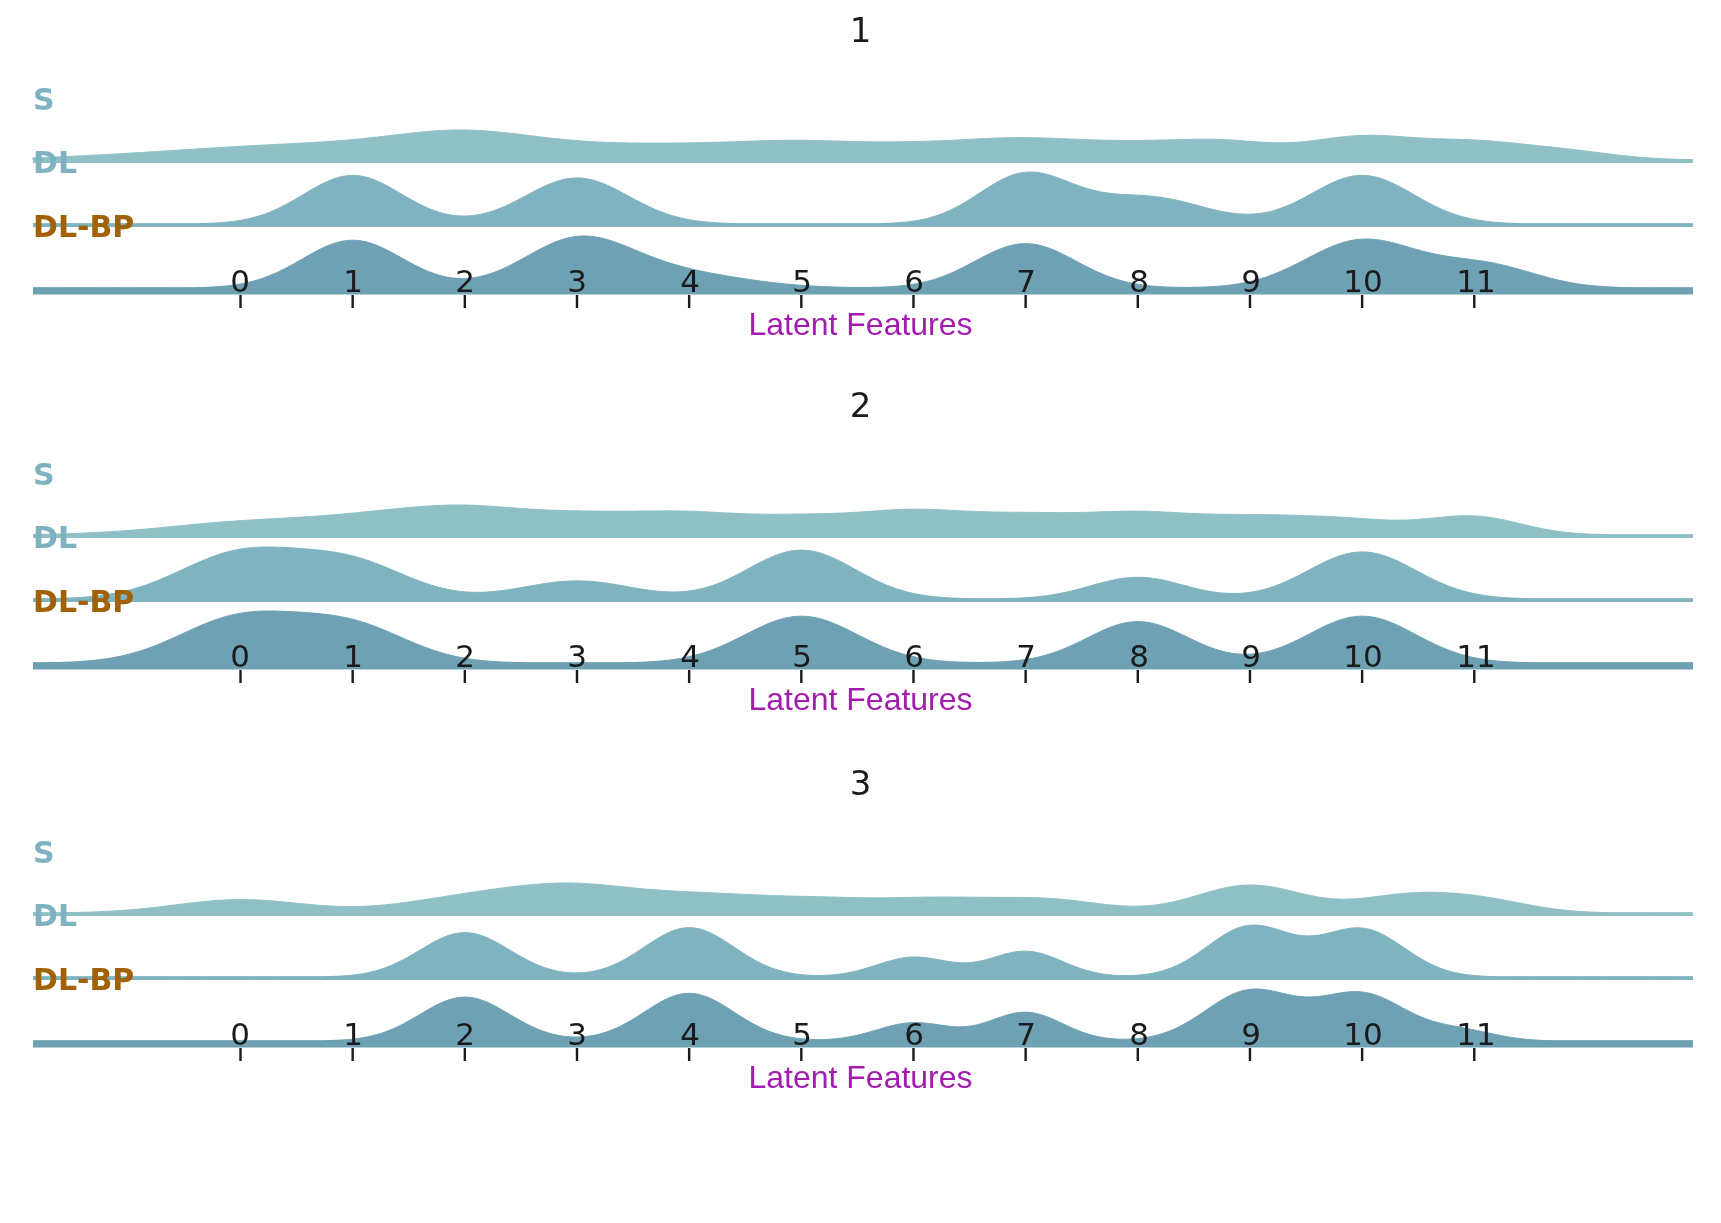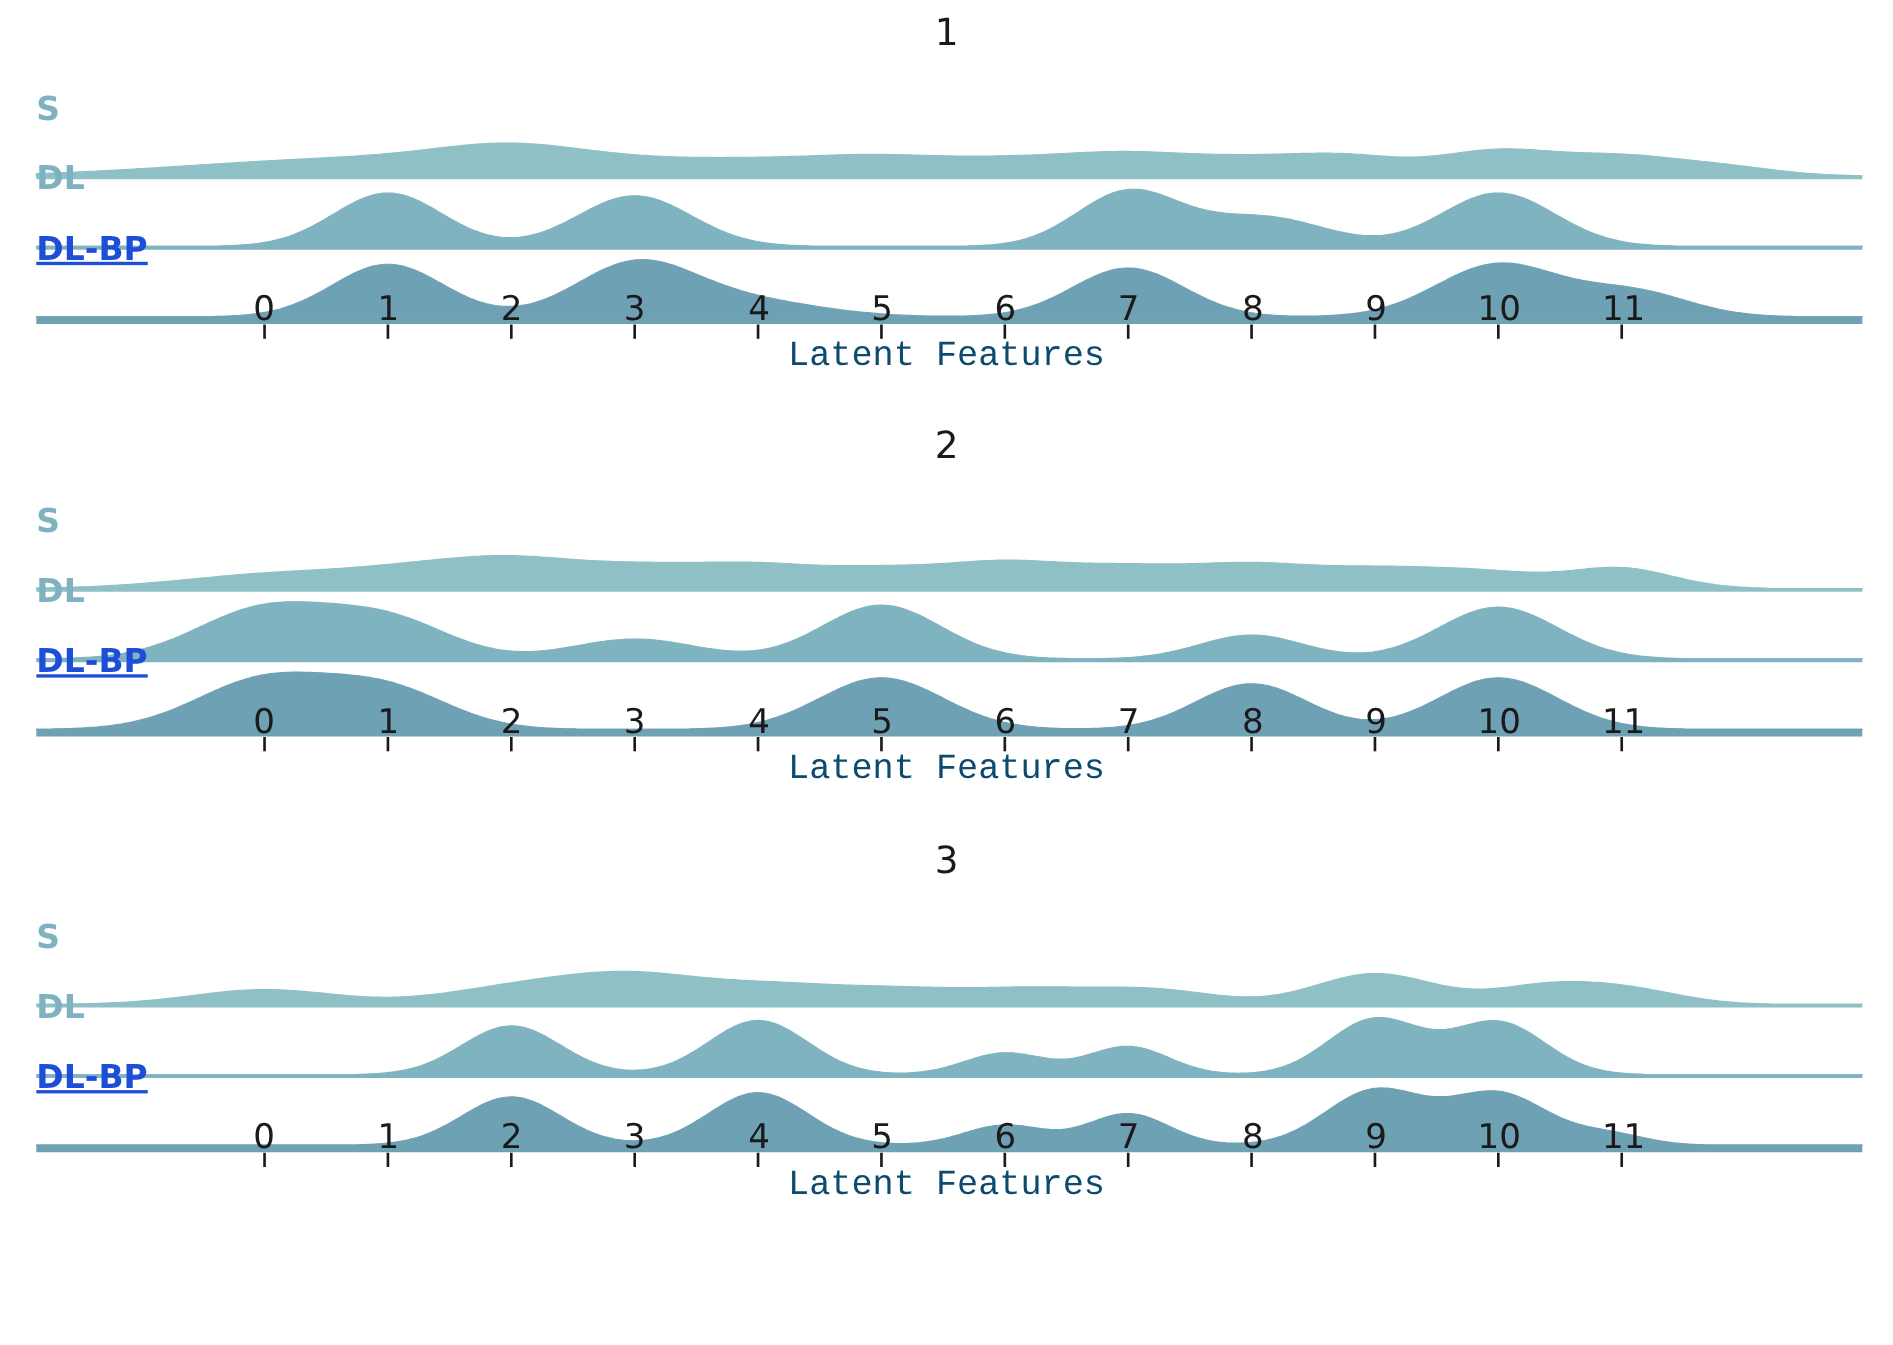--- a/index.html
+++ b/index.html
@@ -42,40 +42,39 @@
   .row-label {
     position: absolute;
     font-weight: bold;
     font-size: 30px;
     color: #7FB2C0;
     font-family: "DejaVu Sans", "Liberation Sans", sans-serif;
     white-space: nowrap;
     line-height: 1;
   }
   .row-label.dark {
-    color: #1d4ed8;
-    text-decoration: underline;
+    color: #a16207;
   }
   .tick-label {
     position: absolute;
     font-size: 31px;
     color: #1a1a1a;
     text-align: center;
     font-family: "DejaVu Sans", "Liberation Sans", sans-serif;
     transform: translateX(-50%);
     line-height: 1;
   }
   .axis-title {
     position: absolute;
     left: 0;
     width: 1721px;
     text-align: center;
     font-size: 32px;
-    color: #0c4a6e;
-    font-family: Liberation Mono, monospace;
+    color: #a21caf;
+    font-family: Liberation Sans, sans-serif;
     line-height: 1;
   }
 </style>
 </head>
 <body>
 
 <div class="figure">
 
   <div class="panel" style="top:0px; height:370px;">
     <div class="panel-title" style="top:10px;">1</div>

